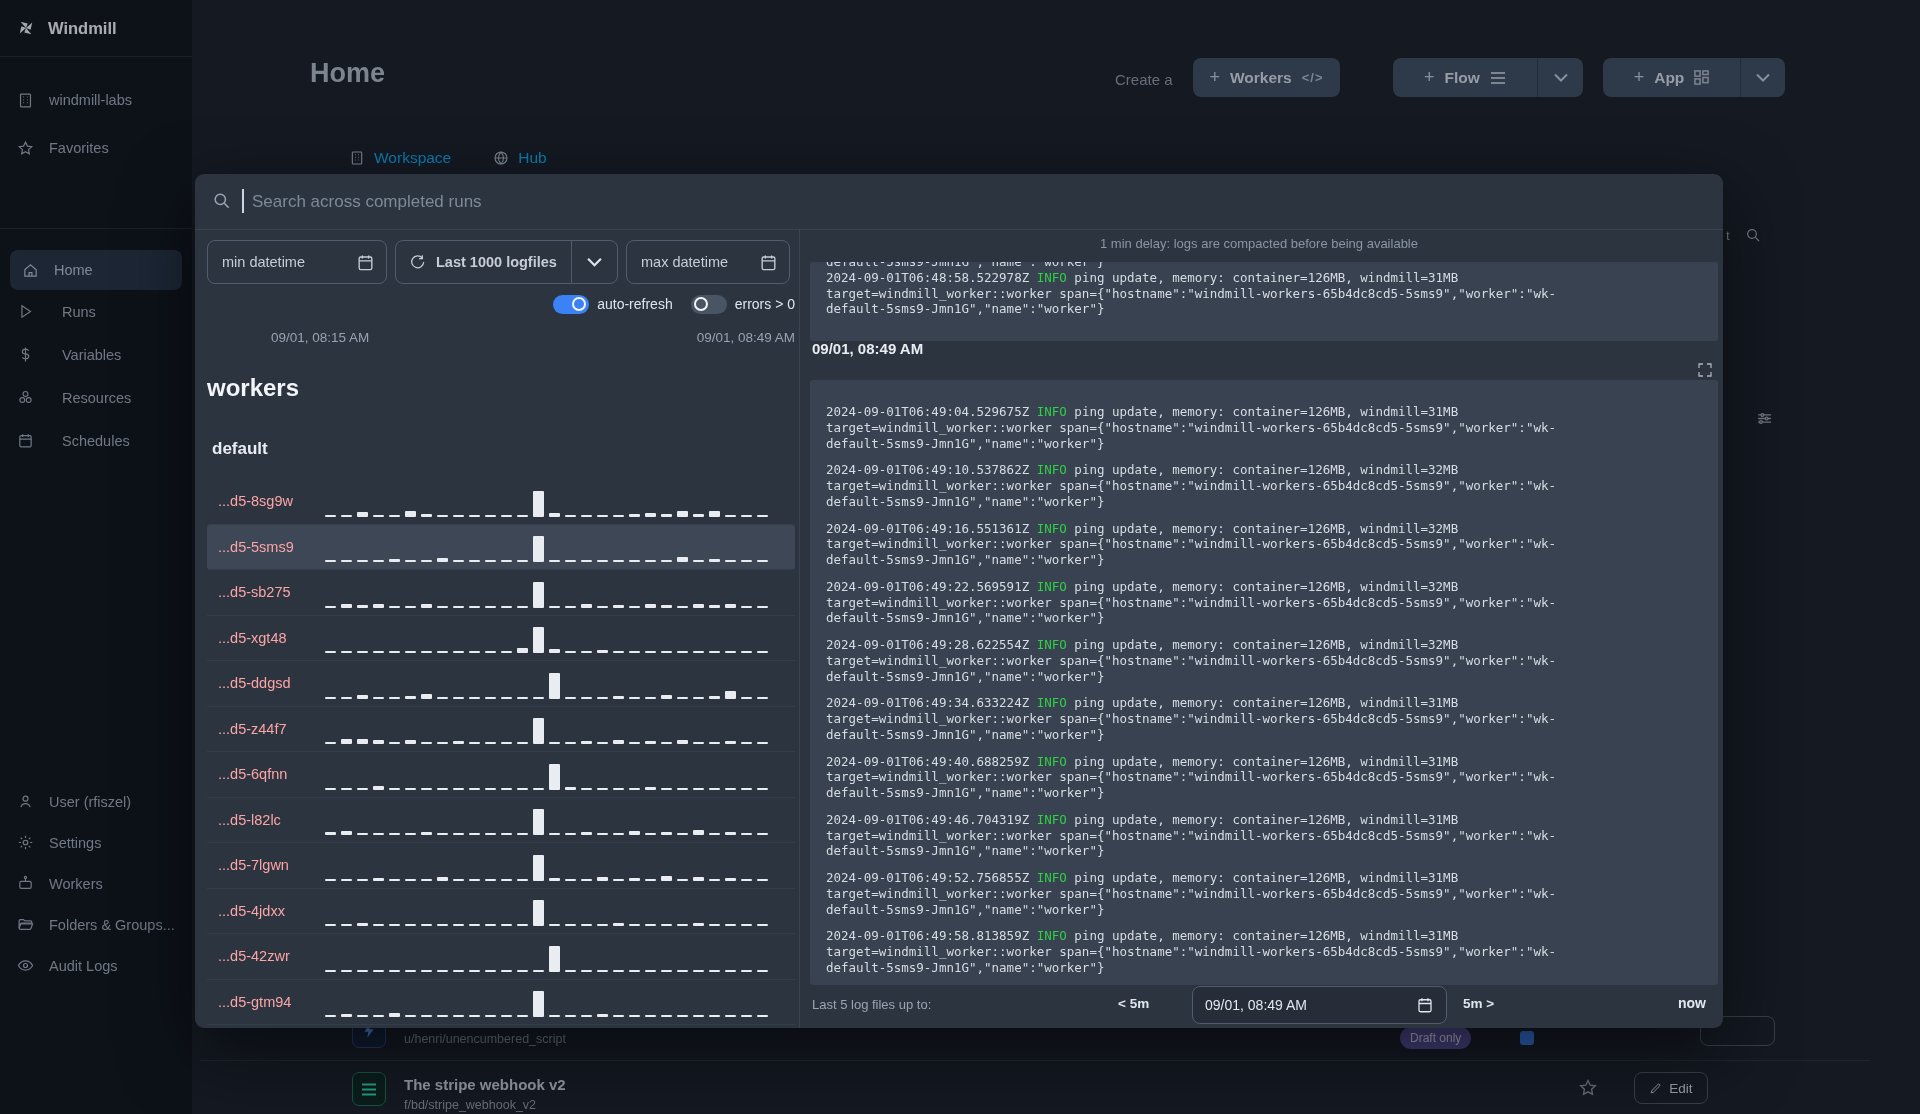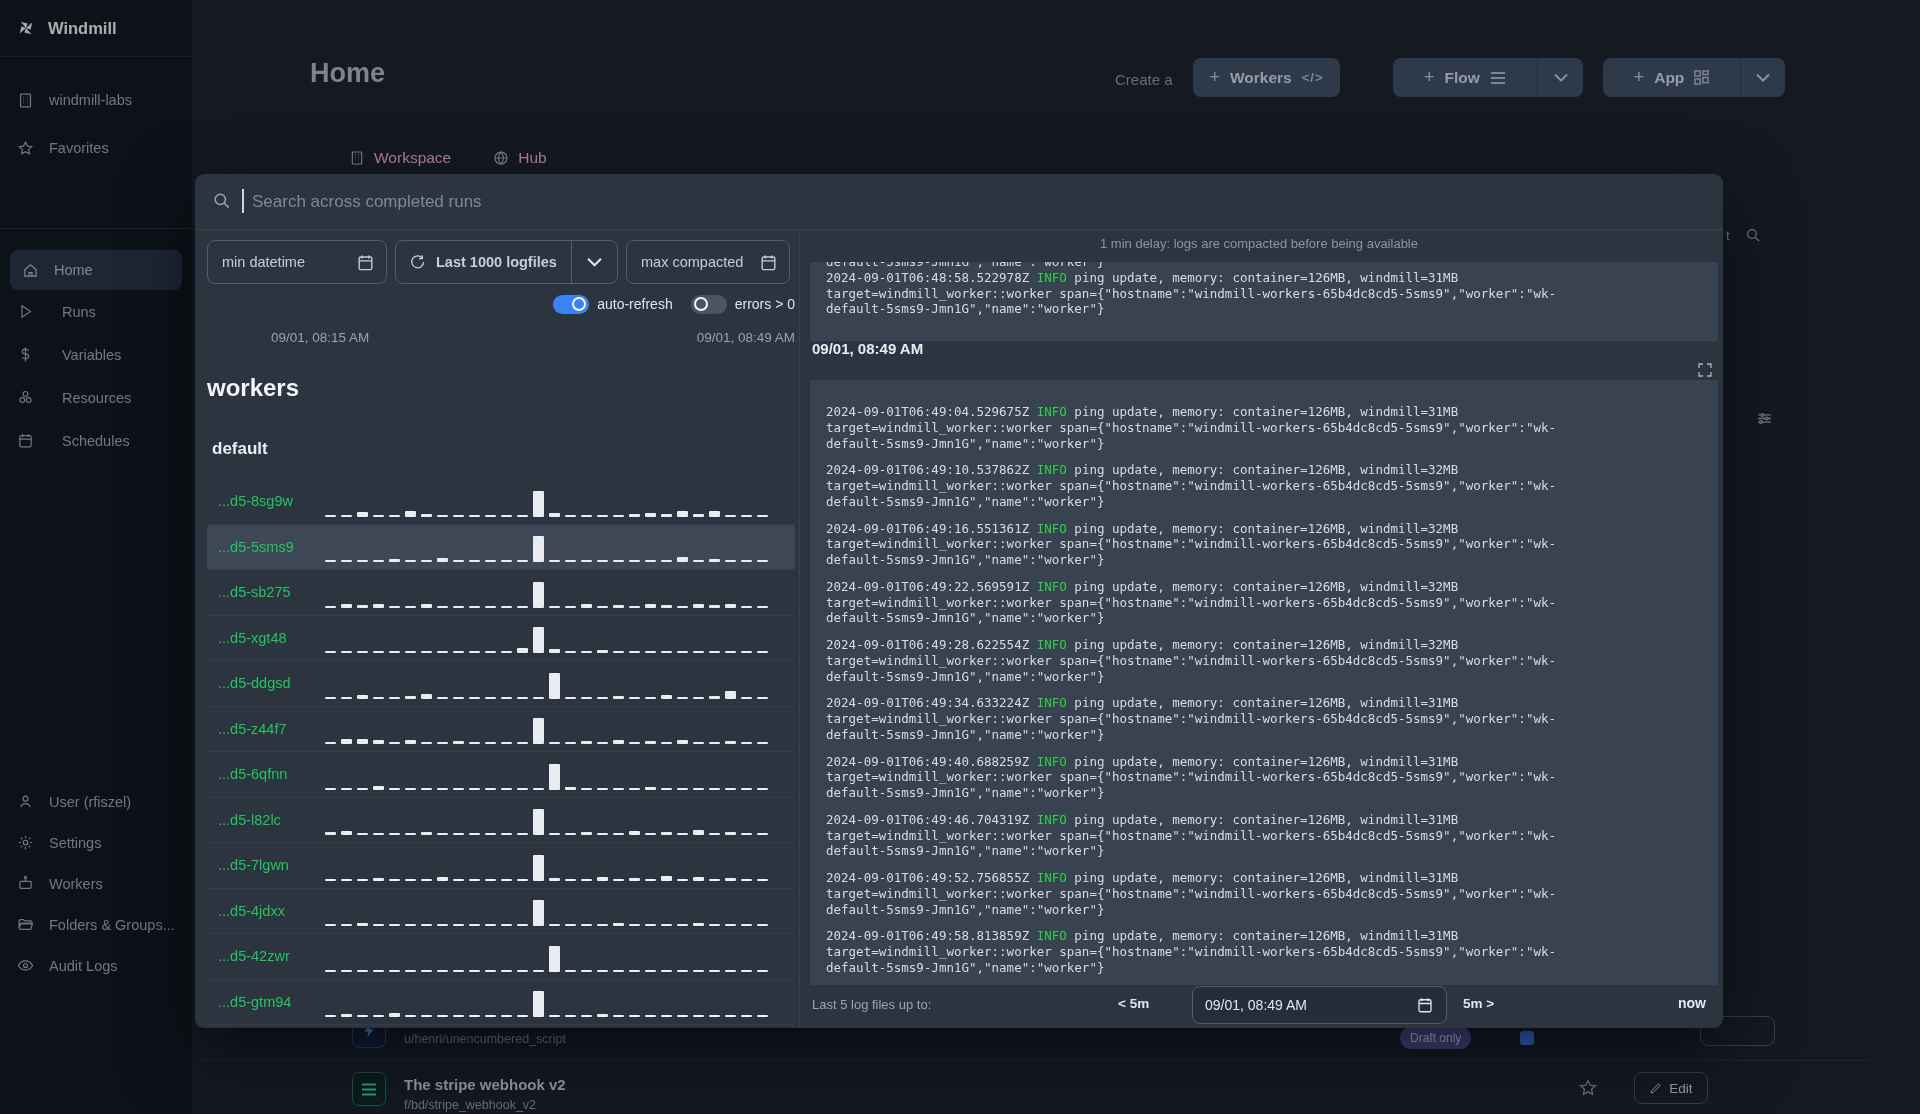--- a/index.html
+++ b/index.html
@@ -24,21 +24,21 @@
   .main { position:absolute; left:192px; top:0; right:0; bottom:0; z-index:1; }
   .page-title { position:absolute; left:118px; top:58px; font-size:27px; font-weight:bold; color:#aab3bf; }
   .create-row { position:absolute; top:58px; left:0; right:0; height:39px; }
   .create-label { position:absolute; left:923px; top:13px; font-size:15px; color:#8b95a3; }
   .btn { position:absolute; top:0; height:39px; background:#3e4b61; color:#ccd4de; display:flex; align-items:center; justify-content:center; gap:10px; font-size:15.5px; font-weight:600; border-radius:8px; cursor:pointer; }
   .btn .plus { font-size:18px; font-weight:400; color:#b9c3d0; }
   .btn .code { font-size:13px; font-weight:bold; letter-spacing:1px; color:#aab4c2; }
   .btn-seg-main { border-radius:8px 0 0 8px; }
   .btn-seg-chev { border-radius:0 8px 8px 0; border-left:1px solid #2e3a4d; }
   .tabs { position:absolute; top:149px; left:0; display:flex; gap:42px; padding-left:157px; }
-  .tab { display:flex; align-items:center; gap:9px; color:#f9a8d4; font-size:15.5px; cursor:pointer; }
+  .tab { display:flex; align-items:center; gap:9px; color:#0ea5e9; font-size:15.5px; cursor:pointer; }
 
   
   .frag-text { position:absolute; font-size:13.5px; color:#9aa4b2; }
   .bg-row-divider { position:absolute; left:8px; right:50px; top:1060px; height:1px; background:#2a313c; }
   .item-icon { position:absolute; width:34px; height:34px; border-radius:7px; display:flex; align-items:center; justify-content:center; }
   .script-path { position:absolute; font-size:12.5px; color:#8b95a3; }
   .badge { position:absolute; height:22px; padding:0 10px; border-radius:11px; background:#57539e; color:#e0e4ff; font-size:12px; display:flex; align-items:center; }
   .chip { position:absolute; width:14px; height:14px; border-radius:3px; background:#3b82f6; }
   .ghost-btn { position:absolute; border:1px solid #4a5462; border-radius:8px; background:transparent; }
   .row-title { position:absolute; font-size:15px; font-weight:600; color:#c3ccd6; }
@@ -74,21 +74,21 @@
 
   .ts-row { position:absolute; left:0; top:156px; width:600px; font-size:13.5px; color:#98a2b0; }
   .ts-start { position:absolute; left:76px; }
   .ts-end { position:absolute; right:0; }
 
   .workers-title { position:absolute; left:12px; top:200px; font-size:24px; font-weight:800; color:#f2f5f9; }
   .group-title { position:absolute; left:17px; top:265px; font-size:17px; font-weight:bold; color:#e8edf3; }
   .worker-list { position:absolute; left:12px; top:305px; width:588px; }
   .worker-row { position:relative; height:45.5px; border-bottom:1px solid #343d4a; cursor:pointer; }
   .worker-row.selected { background:#3d4756; border-radius:3px; }
-  .worker-name { position:absolute; left:11px; top:14px; font-size:14.5px; color:#22c55e; }
+  .worker-name { position:absolute; left:11px; top:14px; font-size:14.5px; color:#fca5a5; }
   .spark { position:absolute; left:118px; right:8px; top:7px; bottom:7px; display:flex; align-items:flex-end; gap:5px; }
   .spark .bar { width:11px; background:#e9edf2; border-radius:1px; flex:none; }
 
   
   .log-notice { position:absolute; left:605px; top:62px; width:918px; text-align:center; font-size:13px; color:#8b95a3; }
   .log-block { position:absolute; background:#394250; border-radius:3px; overflow:hidden; }
   .log-top { left:615px; top:88px; width:908px; height:79px; padding:0 16px; }
   .log-top-inner { margin-top:-8px; }
   .log-main { left:615px; top:206px; width:908px; height:605px; padding:24px 16px; }
   .log-text, .log-line { font-family:"DejaVu Sans Mono", monospace; font-size:12.5px; line-height:1.26; color:#d7dce4; width:734px; white-space:pre-wrap; word-break:break-all; }
@@ -397,21 +397,21 @@
       </span>
     <span style="margin-left:11px;font-weight:bold">Last 1000 logfiles</span>
     <span class="select-div"></span>
     <span class="select-chev">
         <svg width="15" height="10" viewBox="0 0 14 9" fill="none" stroke="#dfe5ec" stroke-width="2">
           <path d="M1 1.5 L7 7.5 L13 1.5"></path>
         </svg>
       </span>
   </div>
   <div class="field" style="left:431px;width:164px">
-    <span class="ftext">max compacted</span>
+    <span class="ftext">max datetime</span>
     <span class="cal">
         <svg width="19" height="19" viewBox="0 0 24 24" fill="none" stroke="#c6cdd8" stroke-width="1.7">
           <rect x="4" y="5" width="16" height="16" rx="2"></rect>
           <path d="M8 3v4M16 3v4M4 10h16"></path>
         </svg>
       </span>
   </div>
 
   <div class="toggle-row">
     <span class="pill on">

